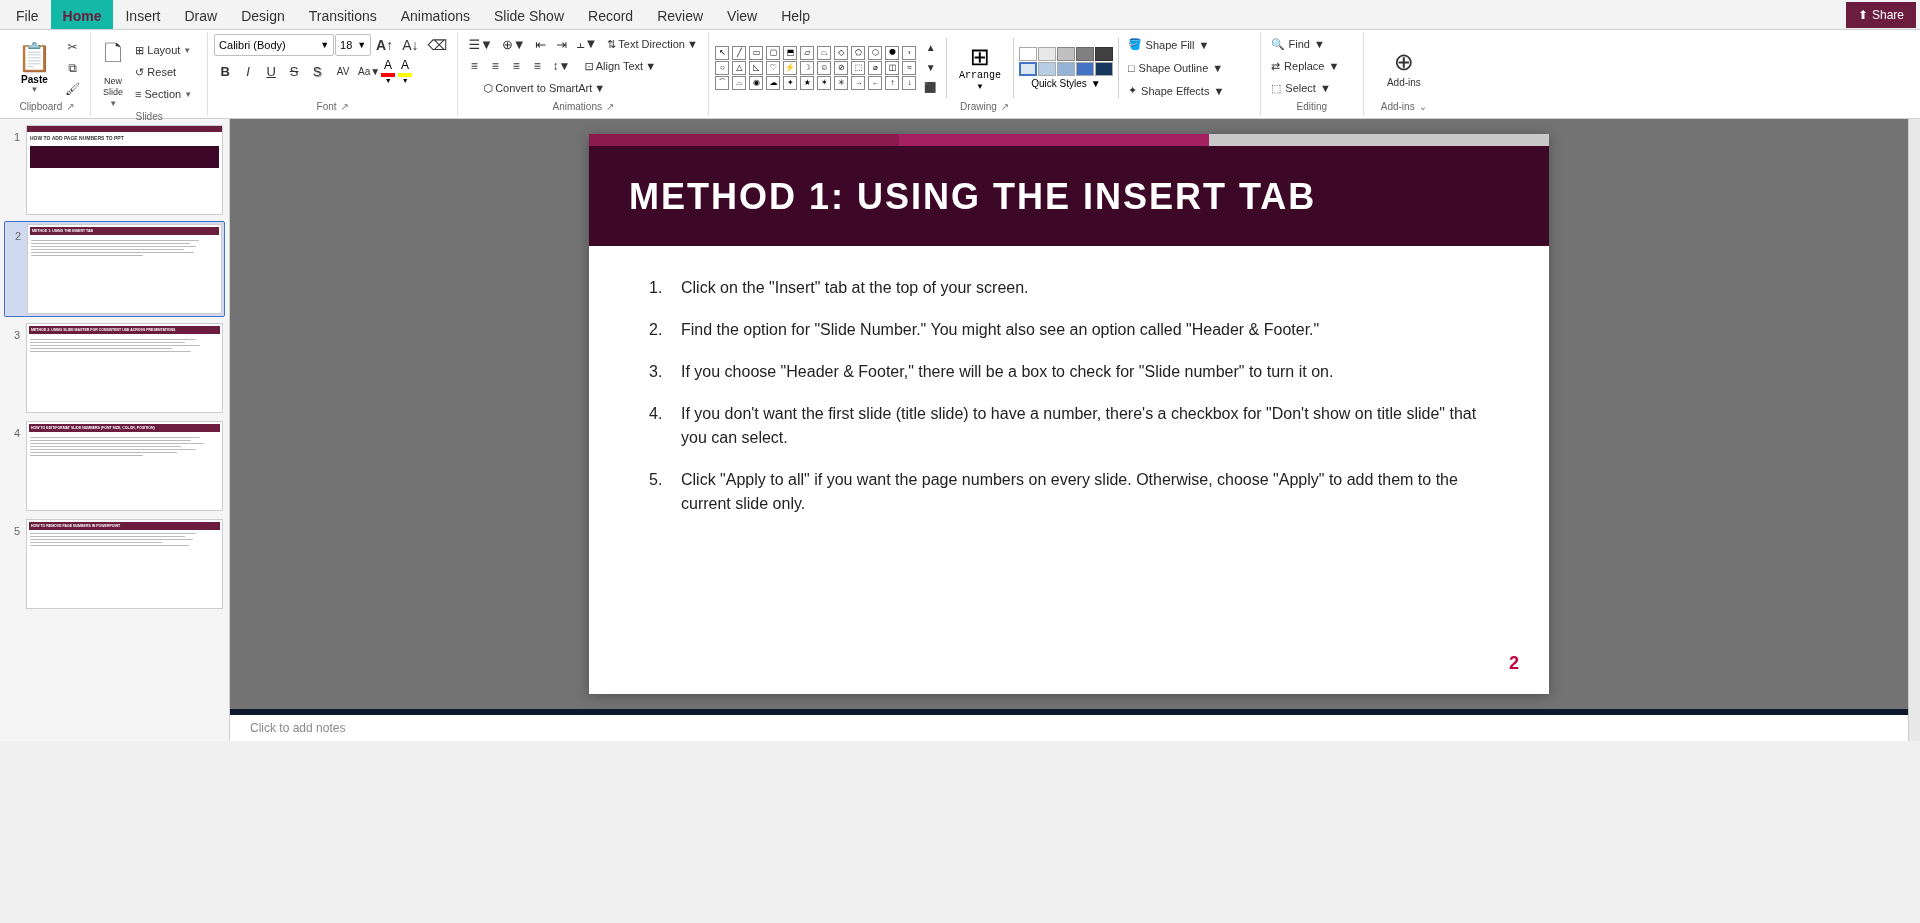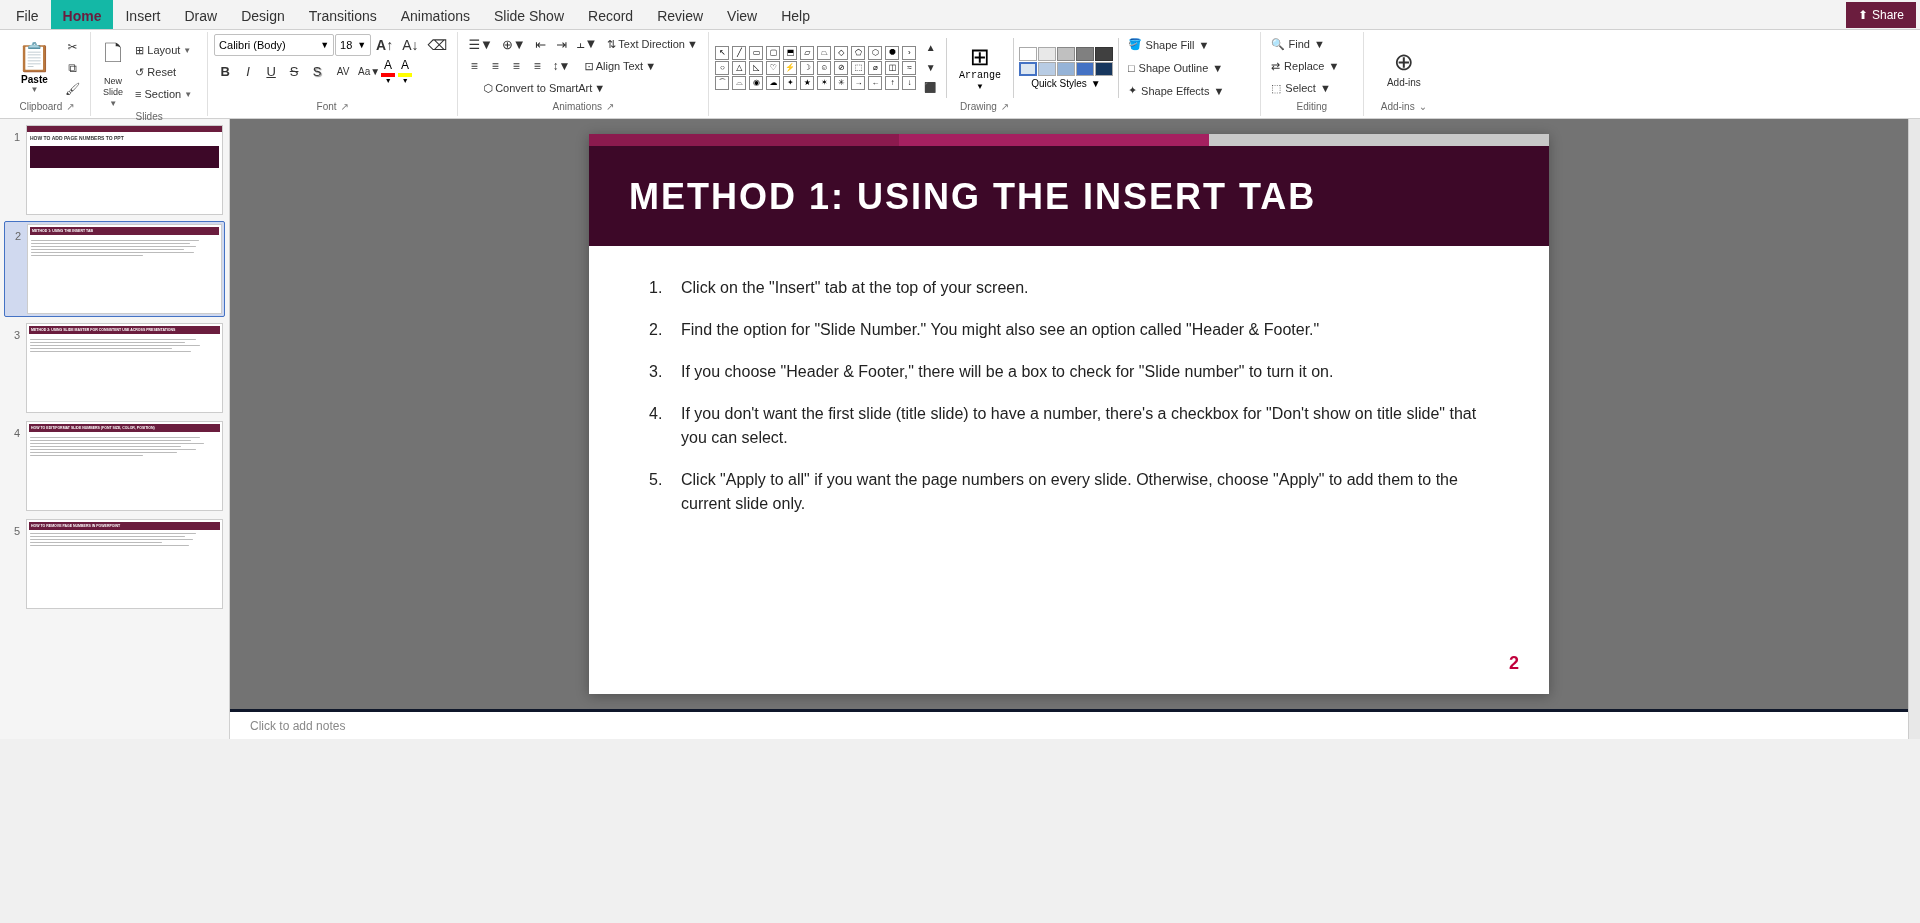--- a/index.html
+++ b/index.html
@@ -371,21 +371,21 @@
       width: 12px;
       background: #e8e8e8;
       border-left: 1px solid #ccc;
     }
 
     .bottom-notes {
       display: flex;
       align-items: center;
       height: 30px;
       background: #fff;
-      border-top: 3px solid #0f172a;
+      border-top: 6px solid #0f172a;
       padding: 13px 20px;
       font-size: 12px;
       color: #888;
       width: 100%;
     }
 
     
     .thumb-dark-box {
       background: #3d0828;
       height: 22px;

